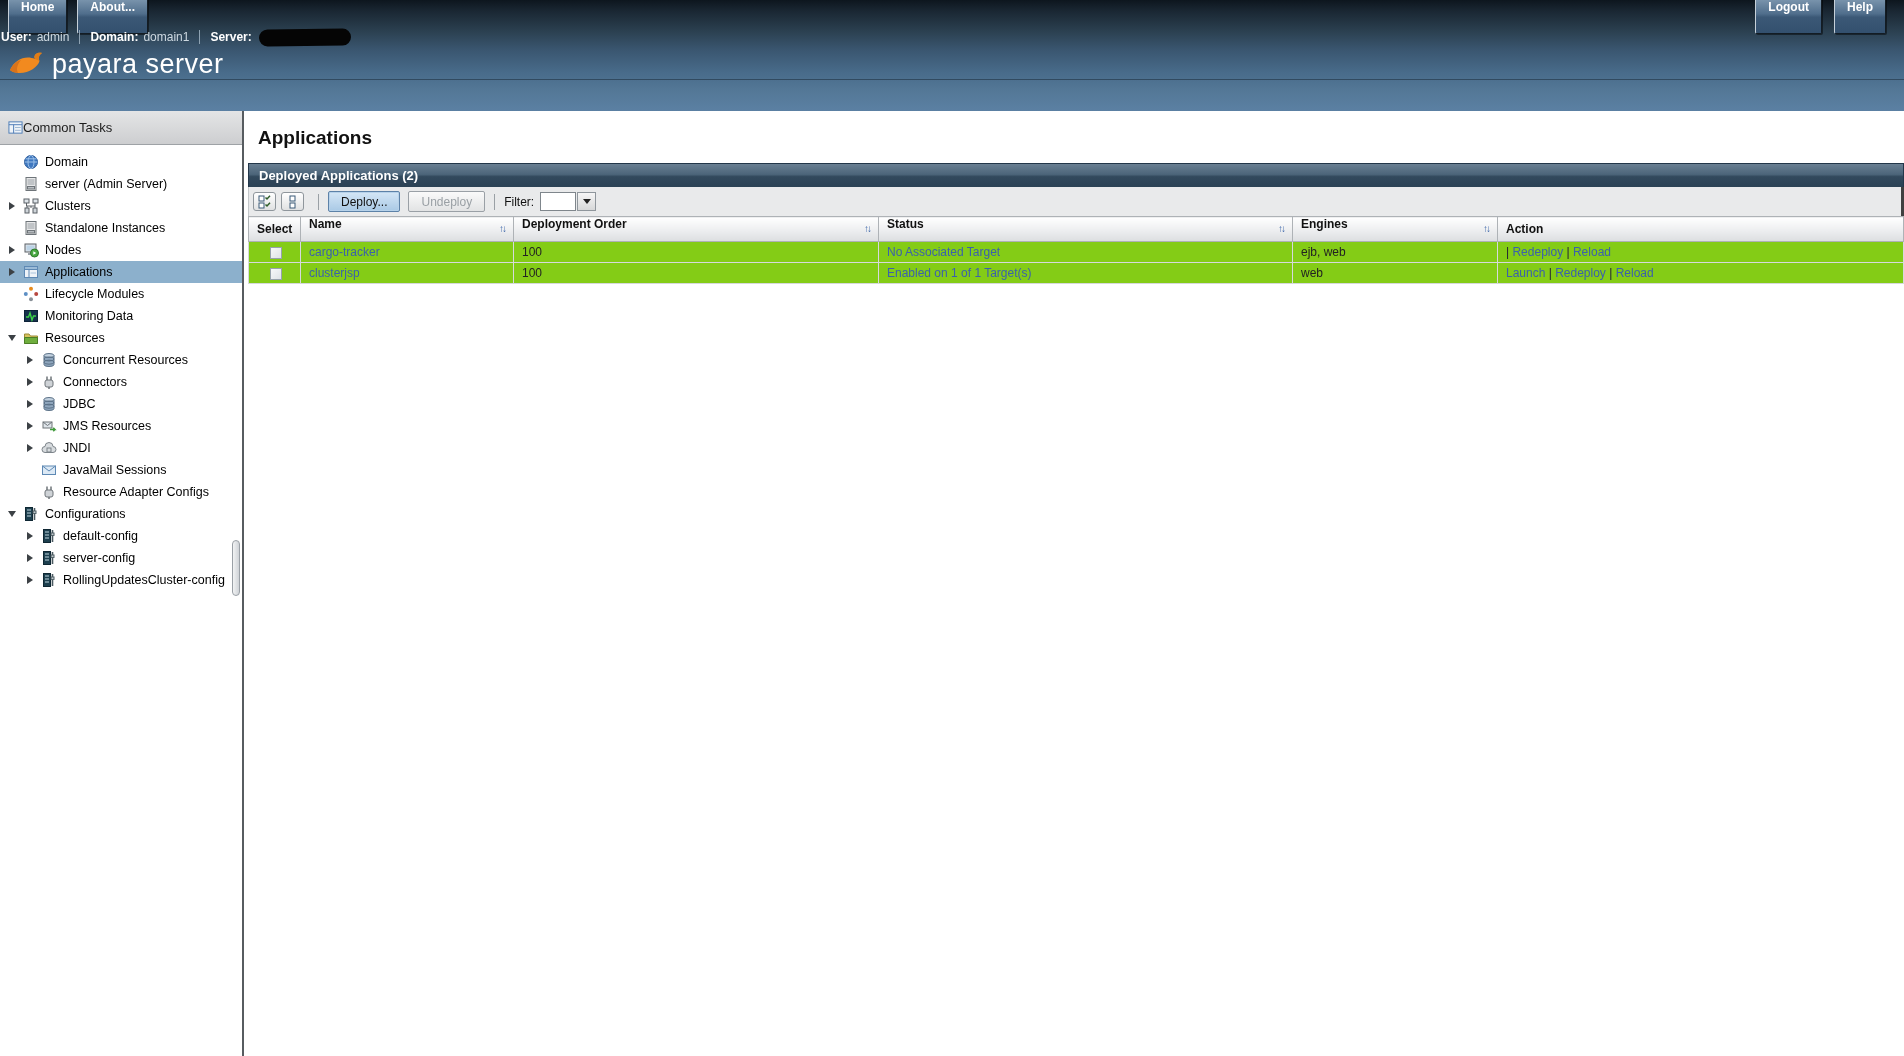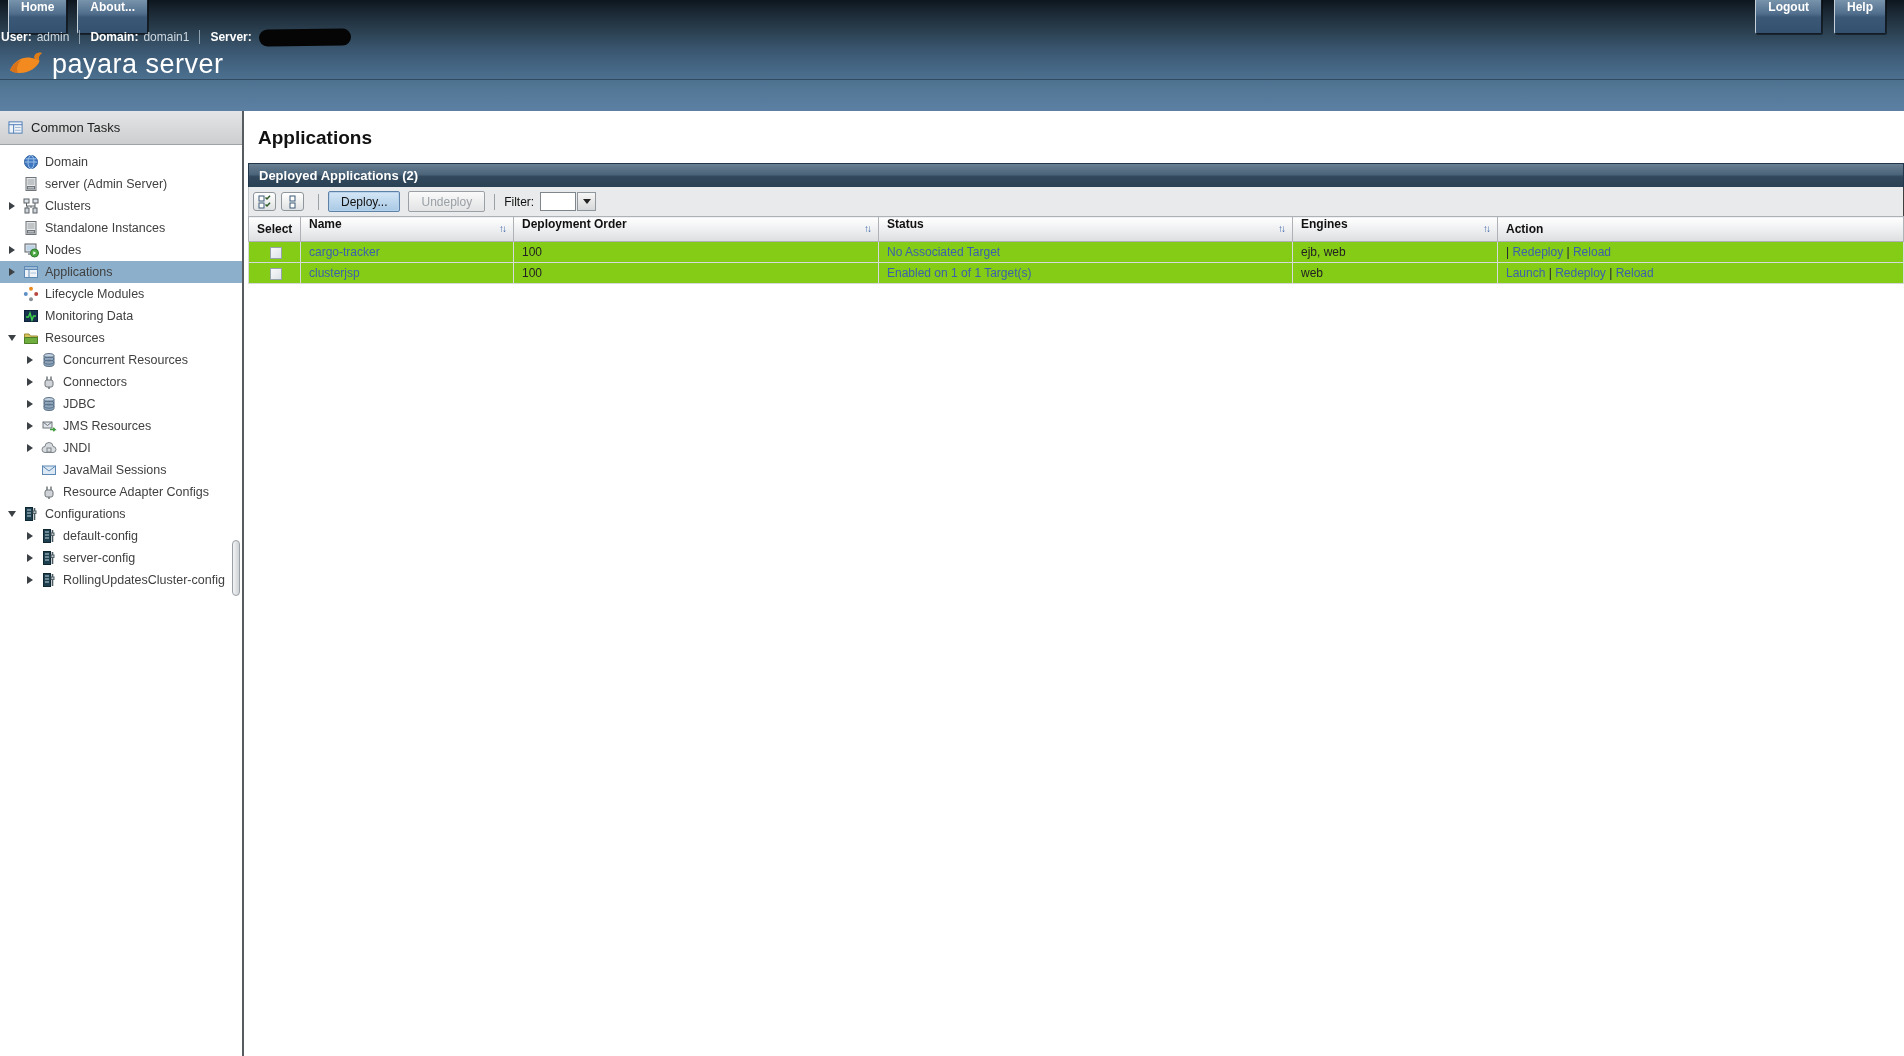--- a/index.html
+++ b/index.html
@@ -29,23 +29,23 @@
   .logorow { display:flex; align-items:center; height:32px; padding-left:8px;
     border-bottom:1px solid rgba(15,28,40,.45); }
   .logotext { color:#fff; font-size:27px; letter-spacing:.5px; margin-left:8px; line-height:30px; }
 
   
   .sidebar { position:absolute; left:0; top:111px; width:244px; height:945px;
     background:#fff; border-right:2px solid #575c60; }
   .side-head { height:34px; display:flex; align-items:center; padding-left:8px;
     background:linear-gradient(180deg,#e4e5e6,#cdced0); border-bottom:1px solid #9ea2a6;
     font-size:13px; color:#1c1c1c; }
-  .side-head .lbl { margin-left:8px; }
+  .side-head .lbl { }
   .tree { padding-top:6px; position:relative; }
-  .titem { display:flex; align-items:center; height:22px; font-size:12.5px; color:#404040; cursor:pointer; }
+  .titem { display:flex; align-items:center; height:22px; font-size:12.5px; color:#000000; cursor:pointer; }
   .titem.sel { background:var(--sel,#8cb0cc); }
   .exp { width:12px; margin-left:6px; display:inline-flex; justify-content:center; }
   .titem.lvl1 .exp { margin-left:24px; }
   .tri-r { width:0; height:0; border-left:6px solid #3c4145; border-top:4px solid transparent; border-bottom:4px solid transparent; }
   .tri-d { width:0; height:0; border-top:6px solid #3c4145; border-left:4px solid transparent; border-right:4px solid transparent; }
   .ticon { width:17px; height:16px; margin-left:4px; display:inline-flex; align-items:center; justify-content:center; }
   .tlabel { margin-left:6px; white-space:nowrap; }
   .sb-thumb { position:absolute; right:2px; top:429px; width:8px; height:56px;
     background:linear-gradient(90deg,#f2f3f4,#cfd3d7); border:1px solid #9aa0a6; border-radius:4px; }
 
@@ -53,21 +53,21 @@
   .main { position:absolute; left:246px; top:111px; width:1658px; height:945px; background:#fff; }
   h1.pagetitle { font-size:19px; font-weight:bold; color:#111; margin:16px 0 0 12px; }
   .pagedesc { font-size:12px; color:#8b9096; margin:10px 0 0 12px; width:1630px; }
 
   .panel { margin:14px 0 0 2px; width:1656px; }
   .panel-title { height:24px; line-height:24px; padding-left:10px; color:#fff;
     font-size:13px; font-weight:bold;
     background:linear-gradient(180deg,#697f92 0%,#4c657a 45%,#32495d 55%,#2b4255 100%);
     border:1px solid #23374a; border-bottom:none; }
   .toolbar { height:29px; display:flex; align-items:center; background:#e9eaeb;
-    border-left:1px solid #c3c7ca; border-right:1px solid #404040; padding-left:4px; }
+    border-left:1px solid #c3c7ca; border-right:3px solid #404040; padding-left:4px; }
   .minibtn { width:23px; height:19px; display:inline-flex; align-items:center; justify-content:center;
     background:linear-gradient(180deg,#ffffff,#e0e1e2); border:1px solid #8f969c; border-radius:3px;
     margin-right:5px; cursor:pointer; }
   .tb-sep { width:1px; height:16px; background:#9aa0a5; margin:0 9px; }
   .btn { height:21px; padding:0 12px; font-size:12px; color:#111; cursor:pointer;
     background:linear-gradient(180deg,#fafafa,#e2e3e4); border:1px solid #9aa0a6; border-radius:2px;
     font-family:"Liberation Sans", sans-serif; }
   .btn.primary { background:linear-gradient(180deg,#d4e6f6,#a9c9e5); border:1px solid #5d82a8;
     box-shadow:0 0 0 1px #b7d2ea inset; margin-right:8px; }
   .btn.disabled { color:#9aa0a5; cursor:default; }

